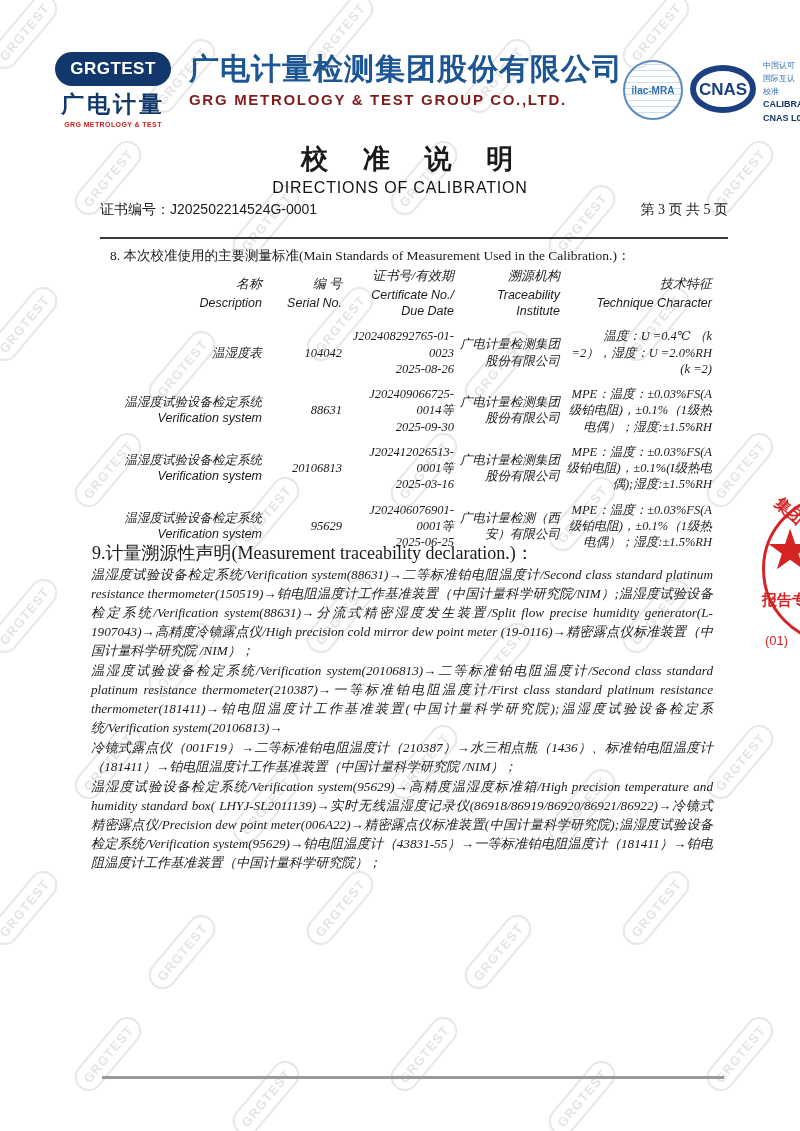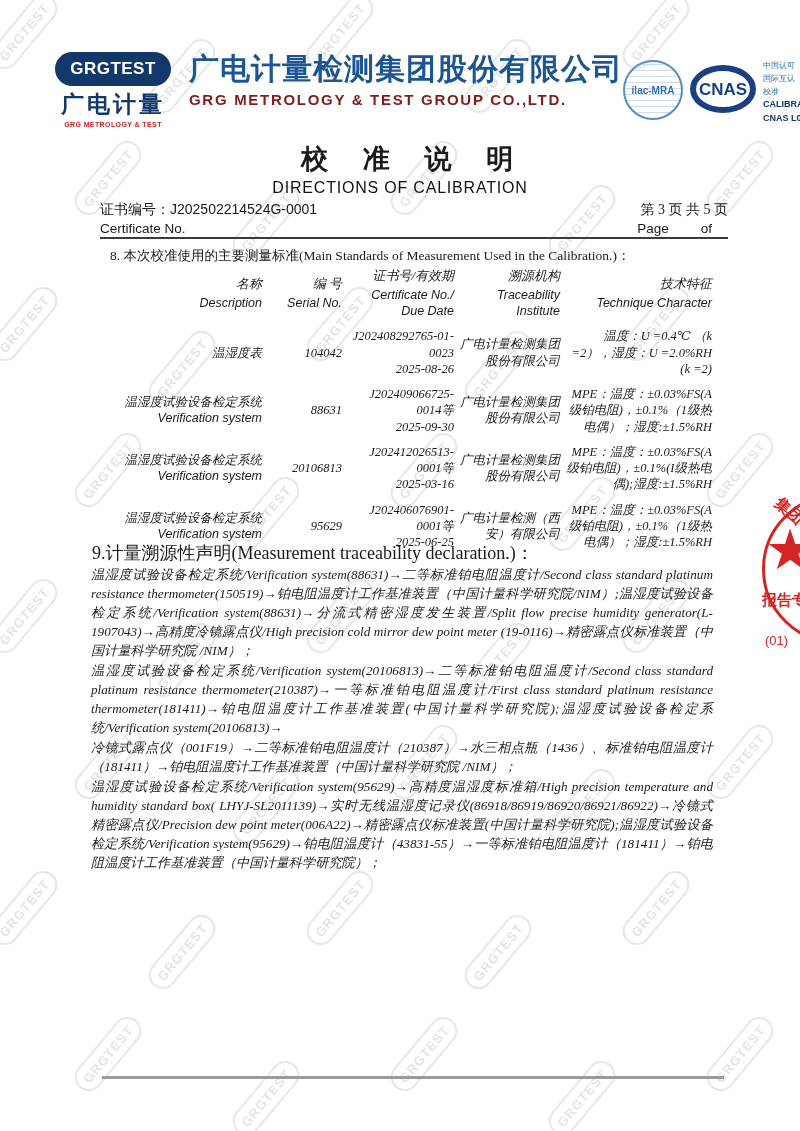--- a/index.html
+++ b/index.html
@@ -152,27 +152,20 @@
   <div class="title-cn">校 准 说 明</div>
   <div class="title-en">DIRECTIONS OF CALIBRATION</div>
 
   <div class="cert">
     <div class="cert-r1">
       <div>
         <span>证书编号：</span><span class="cert-no">J202502214524G-0001</span>
       </div>
       <div>第 3 页 共 5 页</div>
     </div>
-    <div class="cert-r2">
-      <div>Certificate No.</div>
-      <div class="page-en">
-        <span>Page</span>
-        <span>of</span>
-      </div>
-    </div>
   </div>
   <div class="rule-top"></div>
 
   <div class="sec8">8. 本次校准使用的主要测量标准(Main Standards of Measurement Used in the Calibration.)：</div>
 
   <div class="tbl">
     <div class="tr th">
       <div class="cell">
         <div class="cn">名称</div>
           <div class="en">Description</div>

